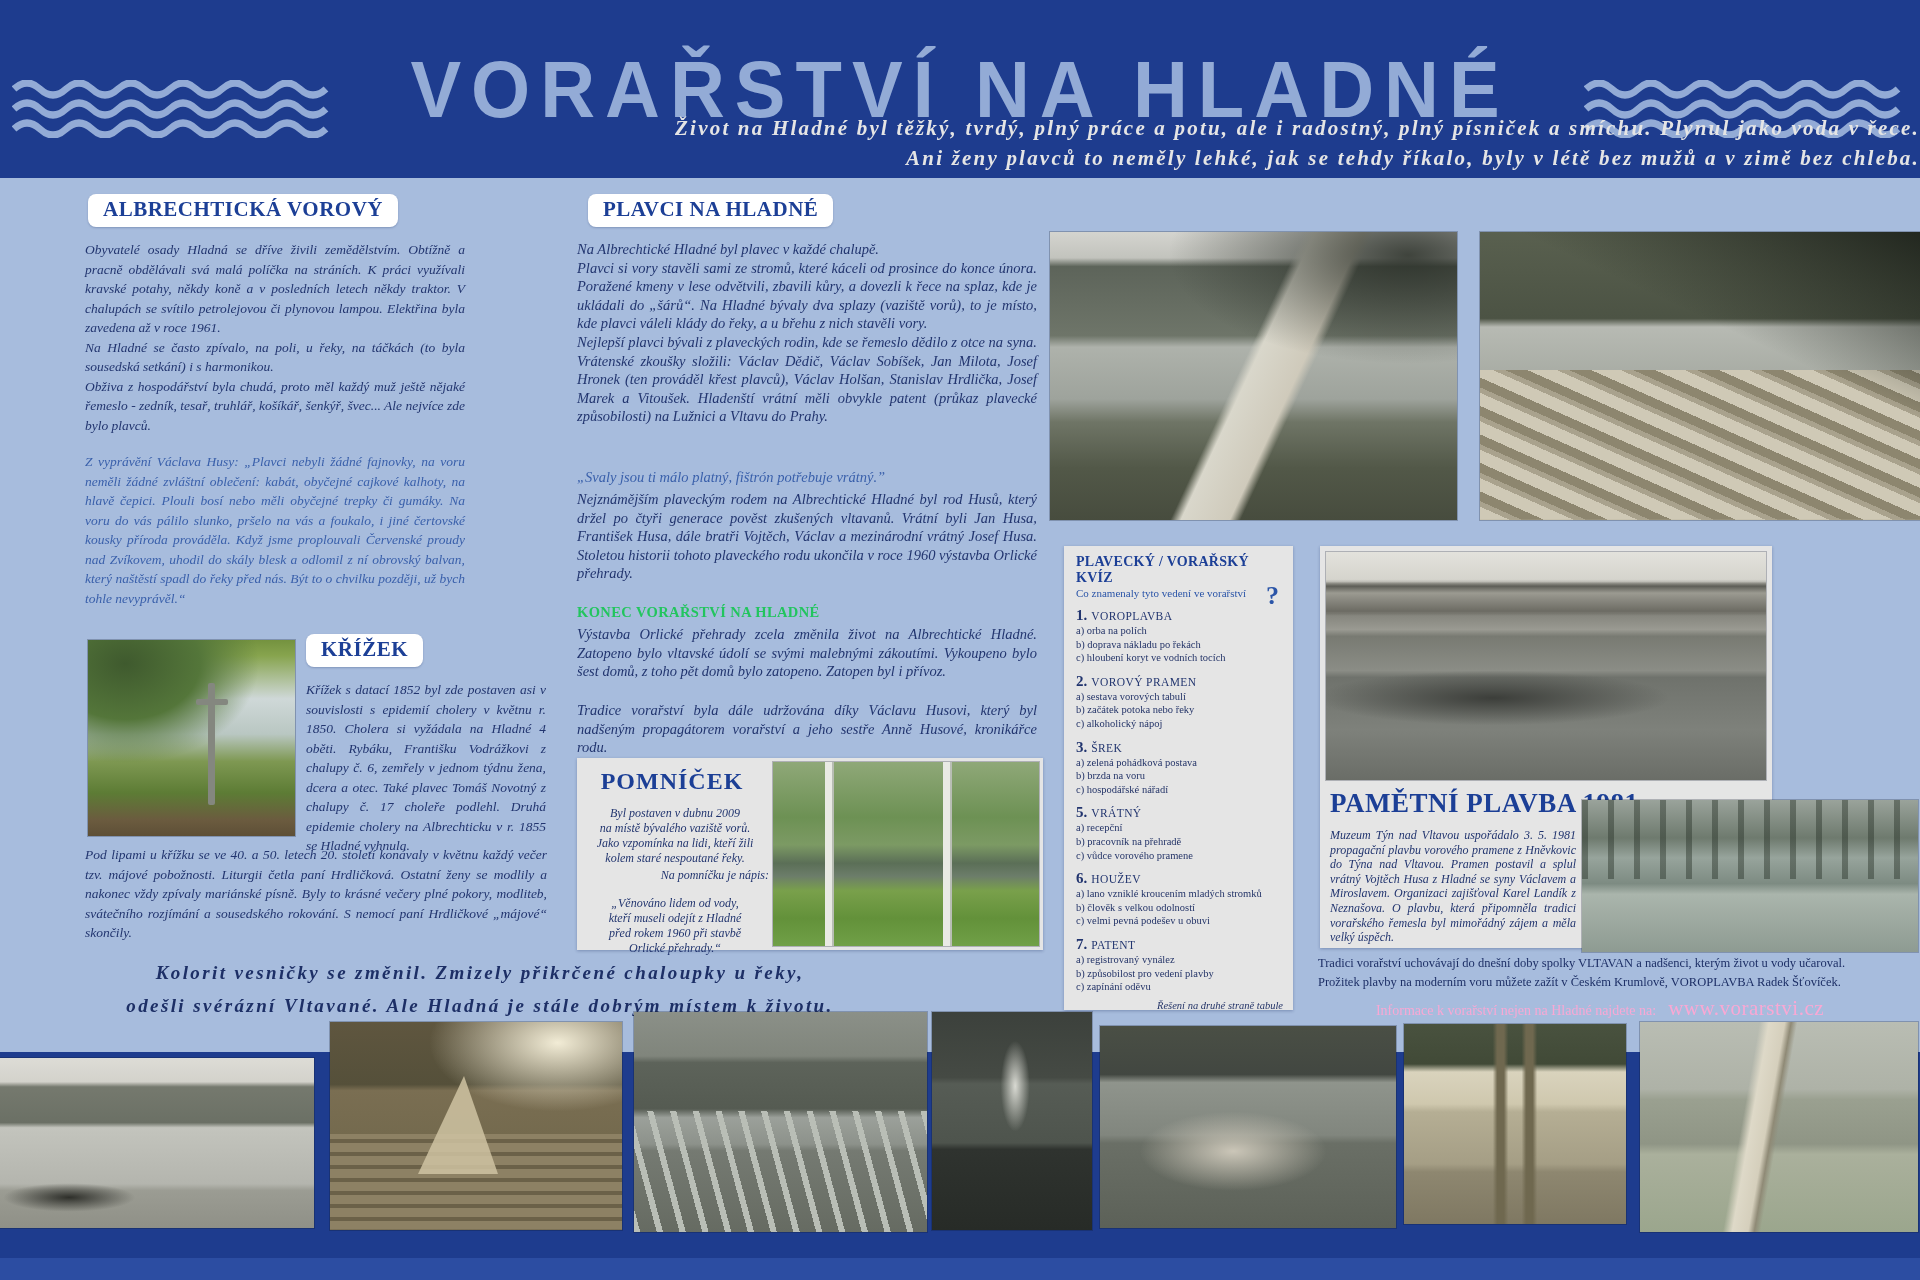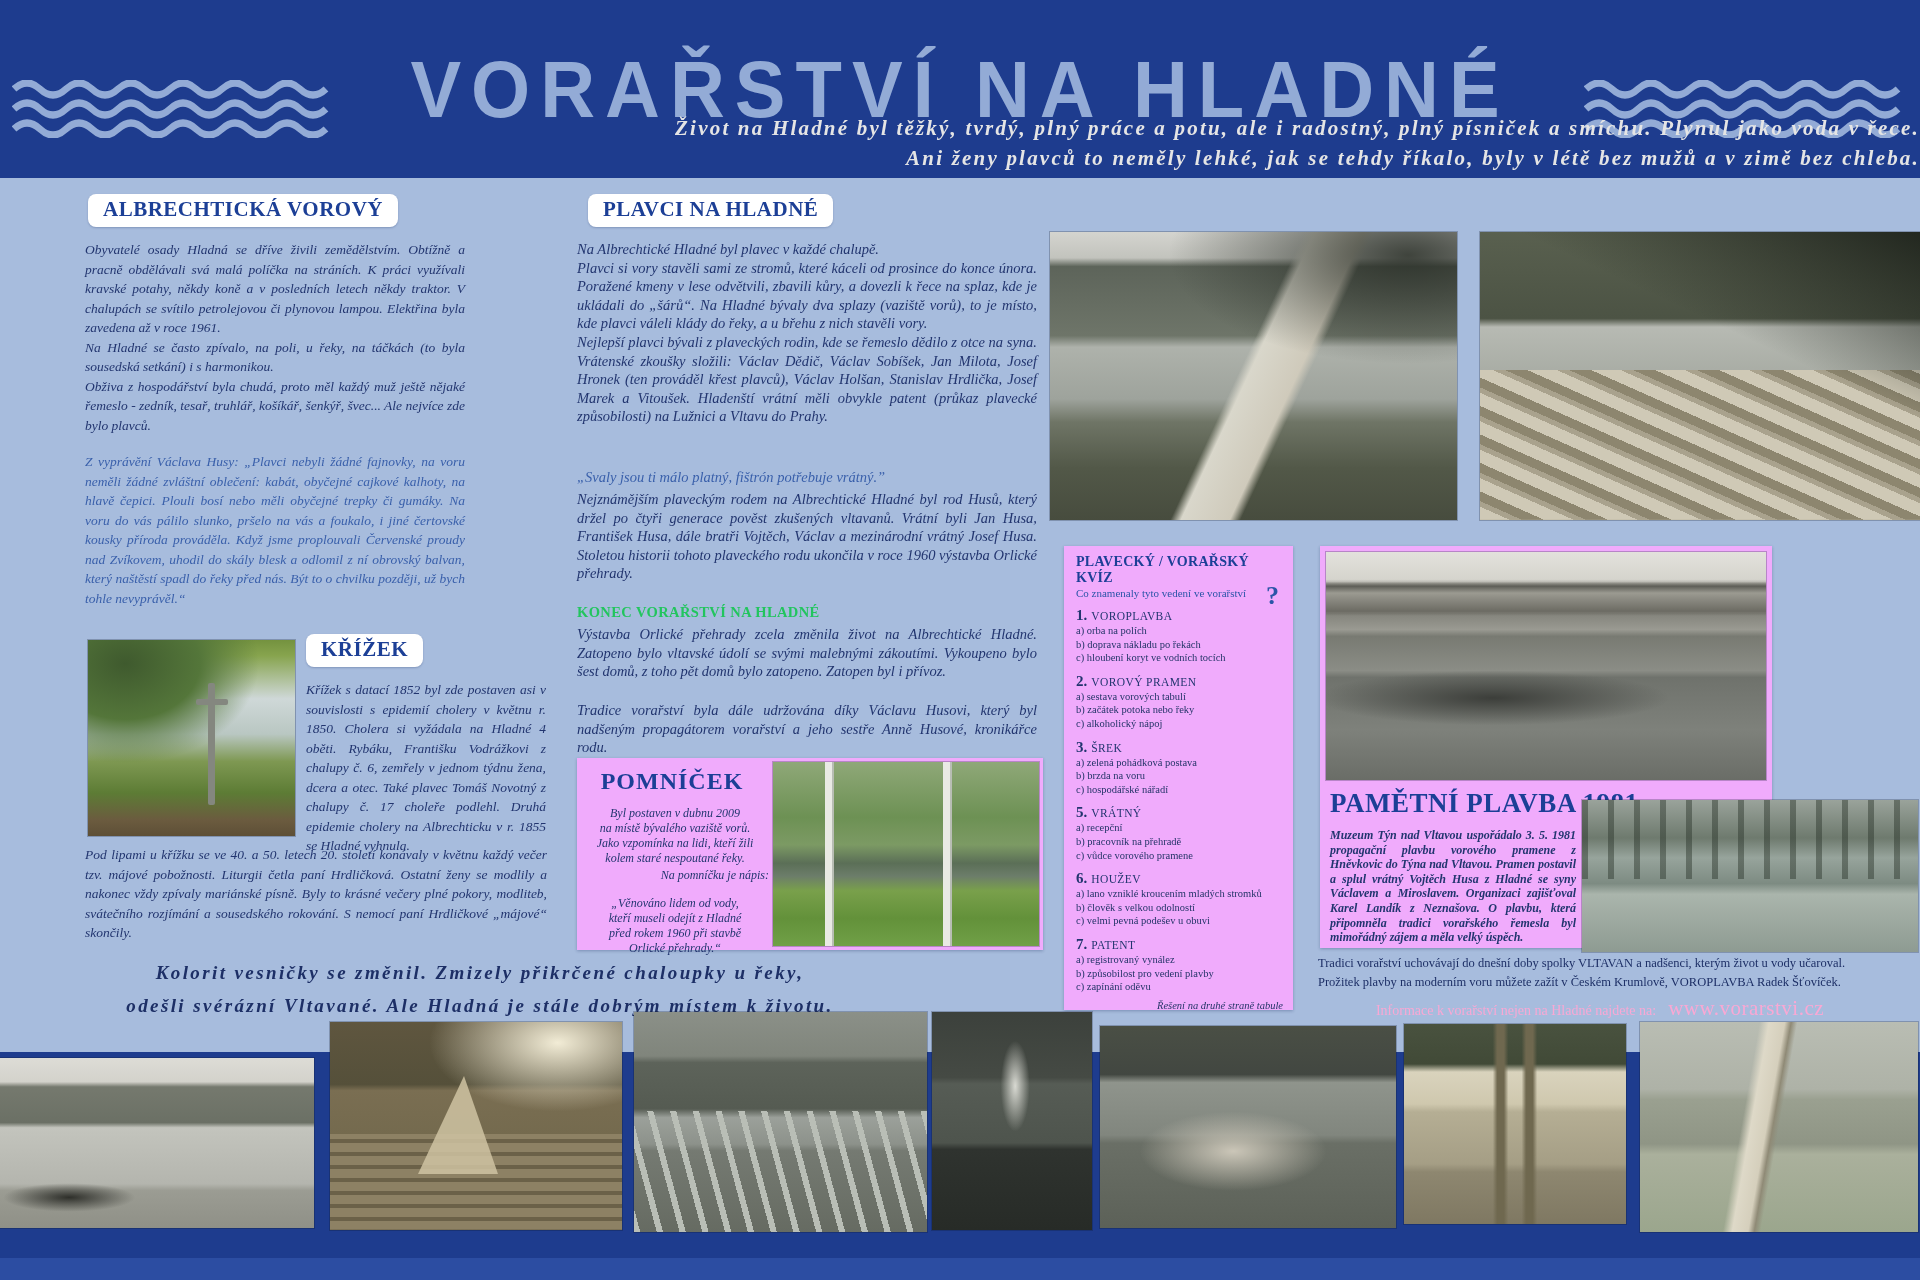--- a/index.html
+++ b/index.html
@@ -77,21 +77,21 @@
   #ph-s5{left:1100px;top:1026px;width:296px;height:202px;background:
     radial-gradient(45% 28% at 45% 62%, #cbc6b8 0%, rgba(203,198,184,0) 70%),
     linear-gradient(180deg,#4a4f45 0%,#424741 24%,#8f948c 28%,#81867e 54%,#6a6f66 58%,#5c6158 100%);}
   #ph-s6{left:1404px;top:1024px;width:222px;height:200px;background:
     linear-gradient(90deg, transparent 40%, #6f684f 42%, #6f684f 45%, transparent 47%, transparent 53%, #6f684f 55%, #6f684f 58%, transparent 60%),
     linear-gradient(180deg,#49523f 0%,#414a37 20%,#d9d3bd 24%,#cfc8ae 40%,#b5ae94 44%,#a59e85 70%,#8e8770 74%,#7f7862 100%);}
   #ph-s7{left:1640px;top:1022px;width:278px;height:210px;background:
     linear-gradient(100deg, transparent 38%, #ded9c8 41%, #d5cfbc 46%, #8f8a76 48%, transparent 50%),
     linear-gradient(180deg,#b9bdb3 0%,#aeb2a7 32%,#9aa090 37%,#8f9585 58%,#aab09c 63%,#9ba68d 100%);}
   
-  .card{position:absolute;background:#f0abfc;box-shadow:0 1px 3px rgba(20,40,90,.3);}
+  .card{position:absolute;background:#e5e5e5;box-shadow:0 1px 3px rgba(20,40,90,.3);}
   #pomnicek-box{left:577px;top:758px;width:466px;height:192px;}
   #pomnicek-box h3{margin:10px 0 6px 0;text-align:center;width:190px;color:#1c3f96;
                    font-size:24px;font-weight:600;letter-spacing:1px;}
   .pom-txt{position:absolute;left:4px;top:48px;width:188px;text-align:center;color:#22356f;
            font-style:italic;font-size:12px;line-height:15px;white-space:pre-line;}
   .pom-label{top:110px;font-weight:normal;text-align:right;}
   .pom-quote{top:138px;}
   
   #quiz{left:1064px;top:546px;width:229px;height:464px;padding:0;}
   .quiz-inner{position:absolute;left:12px;top:8px;width:207px;}
@@ -100,21 +100,21 @@
   .quiz-q{position:absolute;right:-18px;top:-6px;font-size:26px;font-weight:bold;}
   .qi{margin-top:7px;}
   .qi .qn{font-size:15px;font-weight:bold;color:#22356f;}
   .qi .qt{font-size:11.5px;color:#22356f;letter-spacing:.4px;}
   .qi .qo{font-size:10.5px;line-height:13.6px;color:#243468;white-space:nowrap;}
   .quiz-foot{margin-top:6px;text-align:right;font-style:italic;font-size:10.5px;color:#243468;}
   
   #right-card{left:1320px;top:546px;width:452px;height:402px;}
   #pametni-h{position:absolute;left:1330px;top:788px;color:#1c3f96;font-size:27px;
              font-weight:600;letter-spacing:.5px;}
-  #pametni-p{left:1330px;top:828px;width:246px;font-size:12px;line-height:14.6px;font-weight:bold;}
+  #pametni-p{left:1330px;top:828px;width:246px;font-size:12px;line-height:14.6px;}
   
   .foot-lines{position:absolute;left:1318px;top:954px;width:602px;color:#1d2f66;
               font-size:12.5px;line-height:19px;white-space:pre-line;}
   .info-line{position:absolute;left:1340px;top:996px;width:520px;text-align:center;color:#f9a8d4;}
   .info-label{font-size:14px;}
   .info-url{font-size:21px;letter-spacing:.5px;margin-left:8px;}
   
   .bottom-band{position:absolute;left:0;top:1258px;width:1920px;height:22px;background:#2c4da2;}
 </style>
 </head>

